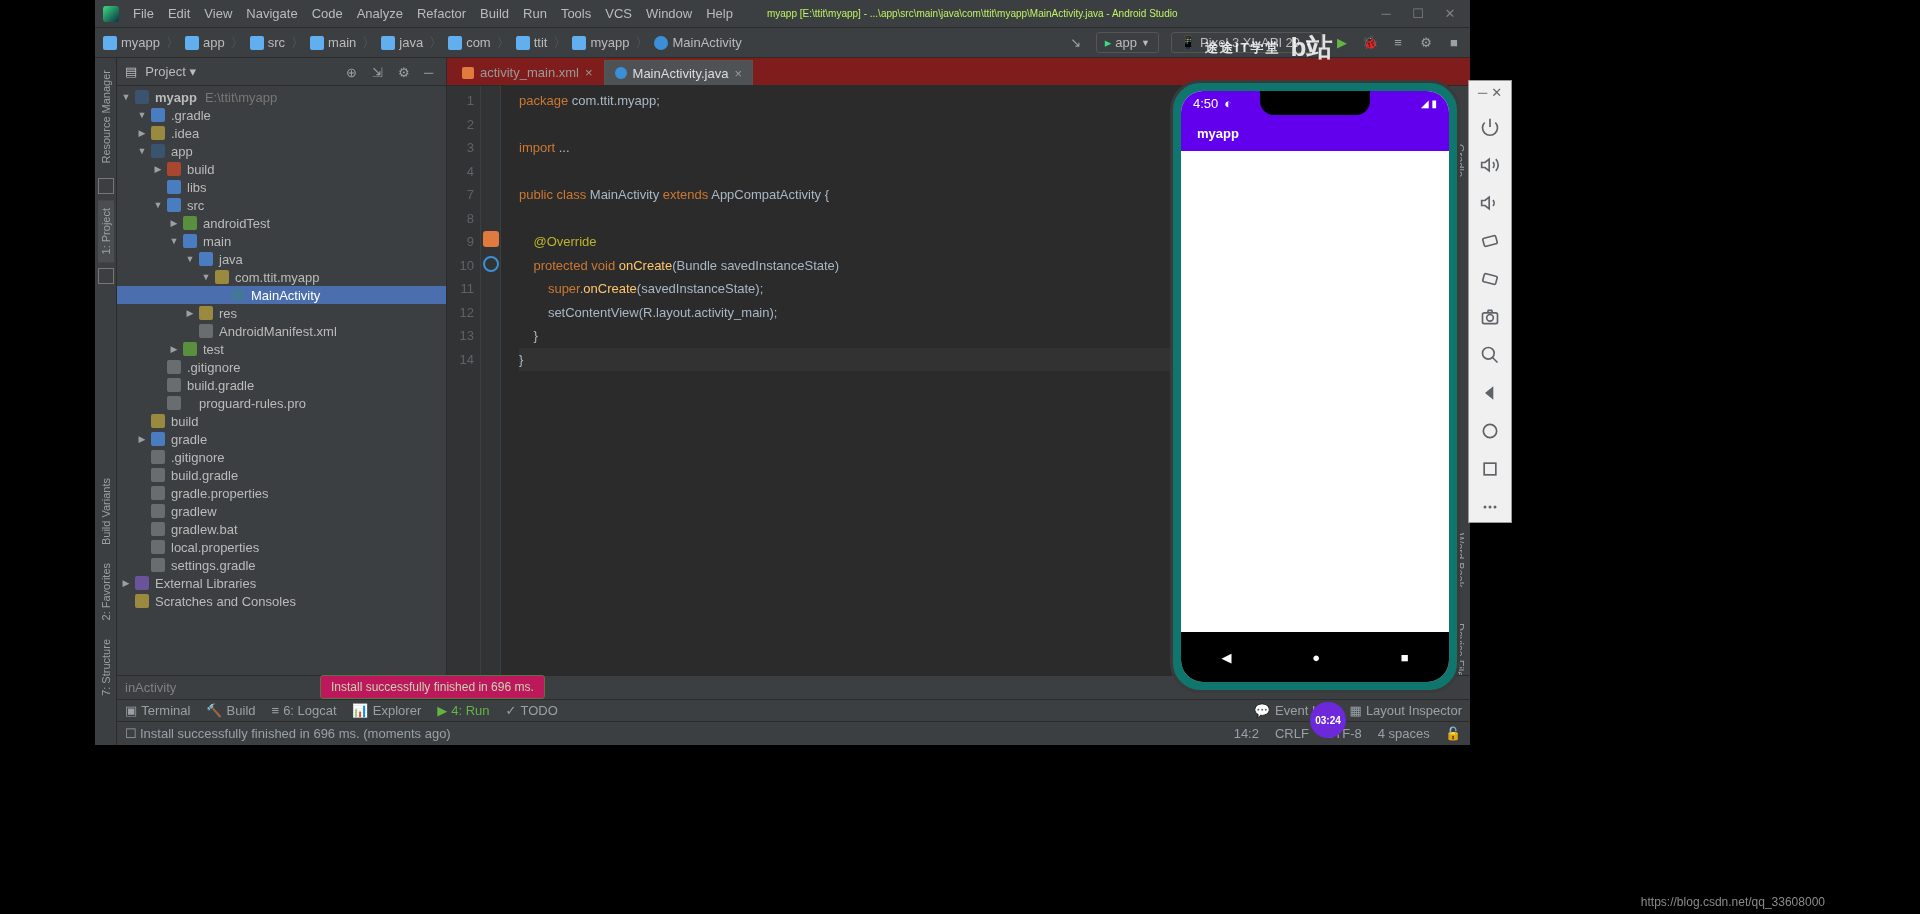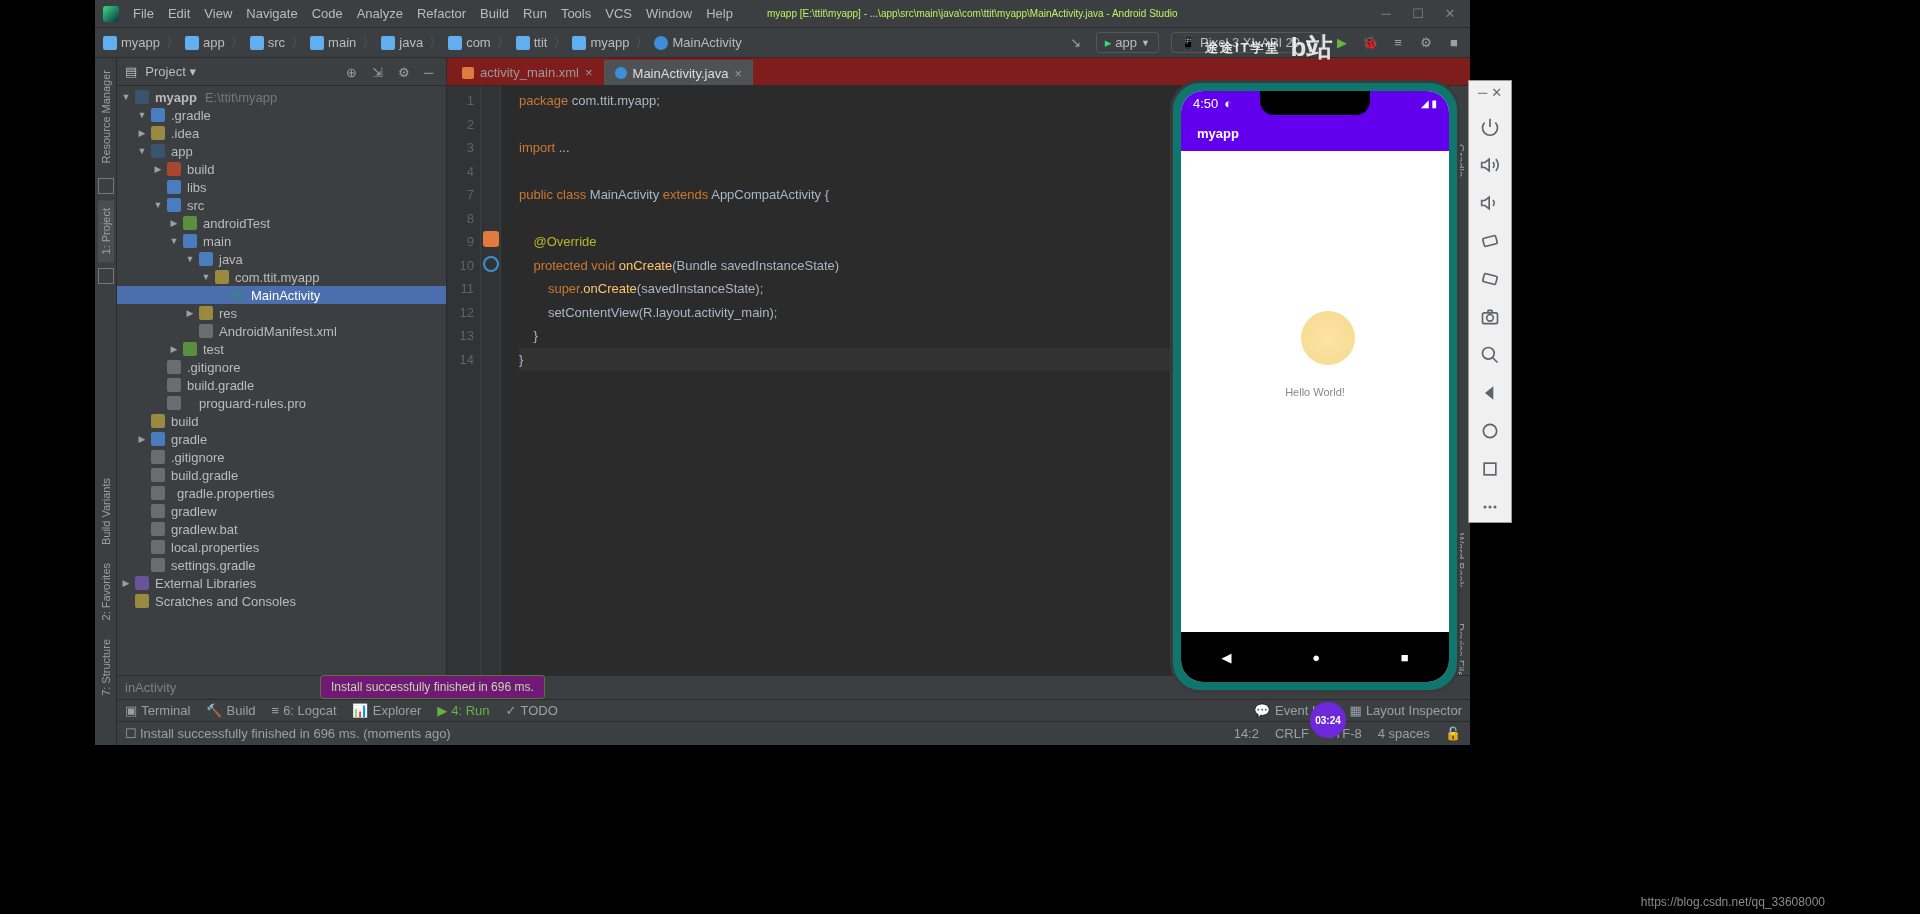--- a/index.html
+++ b/index.html
@@ -54,21 +54,21 @@
 .code-lines { padding:3px 0 0 18px; color:#a9b7c6; white-space:pre; position:relative; flex:1; }
 .kw { color:#cc7832; }
 .ann { color:#bbb529; }
 .fn { color:#ffc66d; }
 .cls { color:#a9b7c6; }
 .crumb-bar { height:24px; background:#3c3f41; border-top:1px solid #2b2b2b; display:flex; align-items:center; padding:0 8px; color:#808080; font-size:12px; gap:4px; position:absolute; bottom:46px; left:22px; right:0; }
 .bottom-tabs { position:absolute; bottom:24px; left:22px; right:0; height:22px; background:#3c3f41; border-top:1px solid #2b2b2b; display:flex; align-items:center; gap:16px; padding:0 8px; font-size:12px; }
 .bottom-tabs .btab { display:flex; align-items:center; gap:4px; color:#9aa0a6; cursor:pointer; }
 .bottom-tabs .right-group { margin-left:auto; display:flex; gap:16px; }
 .status-line { position:absolute; bottom:0; left:22px; right:0; height:24px; background:#3c3f41; border-top:1px solid #2b2b2b; display:flex; align-items:center; padding:0 8px; font-size:12px; color:#9aa0a6; }
-.install-toast { position:absolute; bottom:46px; left:225px; background:#701a75; border:1px solid #5a7340; color:#c5d4b0; padding:4px 10px; border-radius:3px; font-size:12px; z-index:5; }
+.install-toast { position:absolute; bottom:46px; left:225px; background:#be185d; border:1px solid #5a7340; color:#c5d4b0; padding:4px 10px; border-radius:3px; font-size:12px; z-index:5; }
 .emulator { position:absolute; left:1075px; top:80px; width:290px; height:613px; background:#0f766e; border-radius:30px; border:3px solid #3a3a3a; padding:8px; }
 .em-screen { width:100%; height:100%; background:#fff; border-radius:22px; position:relative; overflow:hidden; }
 .em-status { height:24px; background:#6200ee; color:#fff; display:flex; align-items:center; padding:0 12px; font-size:11px; position:relative;}
 .em-notch { position:absolute; left:50%; top:0; transform:translateX(-50%); width:110px; height:24px; background:#000; border-radius:0 0 14px 14px; }
 .em-appbar { height:36px; background:#6200ee; color:#fff; display:flex; align-items:center; padding:0 16px; font-weight:600; }
 .em-body { position:absolute; top:60px; left:0; right:0; bottom:50px; display:flex; align-items:center; justify-content:center; }
 .em-click { position:absolute; top:160px; left:120px; width:54px; height:54px; background:radial-gradient(circle,#fce199,#f5d584); border-radius:50%; opacity:0.9; }
 .em-navbar { position:absolute; bottom:0; left:0; right:0; height:50px; background:#000; display:flex; align-items:center; justify-content:space-around; color:#fff; }
 .em-side { position:absolute; left:1373px; top:80px; width:44px; background:#f0f0f0; border:1px solid #999; display:flex; flex-direction:column; align-items:center; padding:4px 0; gap:16px; }
 .em-side .em-titlebar { display:flex; gap:4px; font-size:10px; color:#666; }
@@ -307,21 +307,21 @@
             <span style="margin-left:2px;">.gitignore</span>
           </div>
           <div class="node" style="padding-left: 20px;">
             <span class="arrow"></span>
             <span class="n-ico file-plain"></span>
             <span style="margin-left:2px;">build.gradle</span>
           </div>
           <div class="node" style="padding-left: 20px;">
             <span class="arrow"></span>
             <span class="n-ico file-plain"></span>
-            <span style="margin-left:8px;">gradle.properties</span>
+            <span style="margin-left:2px;">gradle.properties</span>
           </div>
           <div class="node" style="padding-left: 20px;">
             <span class="arrow"></span>
             <span class="n-ico file-plain"></span>
             <span style="margin-left:2px;">gradlew</span>
           </div>
           <div class="node" style="padding-left: 20px;">
             <span class="arrow"></span>
             <span class="n-ico file-plain"></span>
             <span style="margin-left:2px;">gradlew.bat</span>
@@ -427,24 +427,20 @@
     <div class="em-screen">
       <div class="em-status">
         <span>4:50</span>
         <span style="margin-left:6px;">◐</span>
         <div class="em-notch"></div>
         <span style="margin-left:auto;font-size:10px;">◢ ▮</span>
       </div>
       <div class="em-appbar">
         <span>myapp</span>
       </div>
-      <div class="em-body">
-        <span style="color:#888;font-size:11px;">Hello World!</span>
-        <div class="em-click"></div>
-      </div>
       <div class="em-navbar">
         <span>◀</span>
         <span>●</span>
         <span>■</span>
       </div>
     </div>
   </div>
 
   <div class="em-side">
     <div class="em-titlebar">

